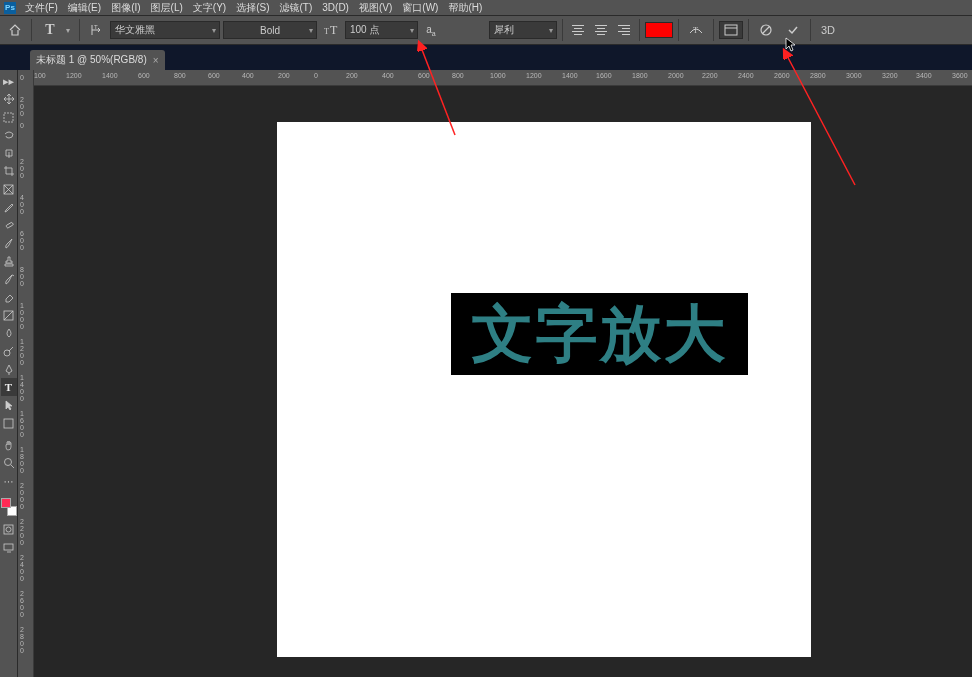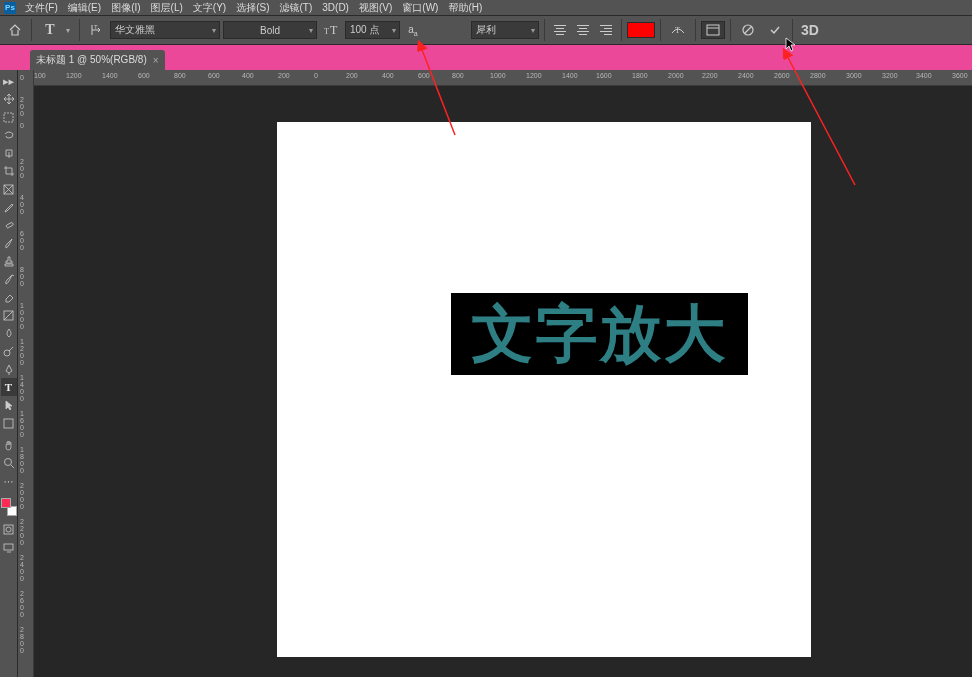--- a/index.html
+++ b/index.html
@@ -15,31 +15,31 @@
   .home-btn { width: 22px; height: 20px; display: flex; align-items: center; justify-content: center; cursor: pointer; }
   .tool-icon { width: 26px; height: 20px; display: flex; align-items: center; justify-content: center; color: #ccc; font-size: 14px; font-family: serif; }
   .dropdown-arrow { width: 8px; font-size: 8px; color: #aaa; }
   .divider { width: 1px; height: 22px; background: #3a3a3a; margin: 0 2px; }
   .orient-btn { width: 22px; height: 20px; display: flex; align-items: center; justify-content: center; cursor: pointer; }
   .combo { height: 18px; background: #3a3a3a; border: 1px solid #2a2a2a; display: flex; align-items: center; font-size: 10px; color: #ccc; padding: 0 4px; cursor: pointer; position: relative; }
   .combo .caret { position: absolute; right: 3px; font-size: 8px; color: #999; }
   .font-combo { width: 110px; }
   .weight-combo { width: 94px; justify-content: center; }
   .size-label { width: 22px; height: 20px; display: flex; align-items: center; justify-content: center; }
-  .size-combo { width: 55px; }
+  .size-combo { width: 73px; }
   .aa-label { width: 20px; font-size: 10px; color: #ccc; text-align: center; }
   .aa-combo { width: 68px; margin-left: 45px; }
   .align-btn { width: 20px; height: 20px; display: flex; flex-direction: column; align-items: center; justify-content: center; gap: 2px; cursor: pointer; }
   .align-btn .line { height: 1px; background: #ccc; }
   .color-swatch { width: 28px; height: 16px; background: #ff0000; border: 1px solid #2a2a2a; cursor: pointer; }
   .opt-btn { width: 24px; height: 20px; display: flex; align-items: center; justify-content: center; cursor: pointer; }
   .panel-btn { width: 24px; height: 18px; background: #3a3a3a; border: 1px solid #2a2a2a; cursor: pointer; display: flex; align-items: center; justify-content: center; }
   
   
-  .tabbar { height: 25px; background: #ec4899; display: flex; align-items: flex-end; padding-left: 30px; }
+  .tabbar { height: 25px; background: #0f172a; display: flex; align-items: flex-end; padding-left: 30px; }
   .tab { height: 20px; background: #535353; border-top-left-radius: 3px; border-top-right-radius: 3px; display: flex; align-items: center; padding: 0 6px; font-size: 10px; color: #ddd; gap: 6px; }
   .tab-close { font-size: 10px; color: #aaa; cursor: pointer; }
   
   
   .main { display: flex; height: 607px; }
   
   
   .toolbar { width: 18px; background: #535353; border-right: 1px solid #2a2a2a; display: flex; flex-direction: column; align-items: center; padding-top: 2px; gap: 0px; }
   .tool { width: 16px; height: 18px; display: flex; align-items: center; justify-content: center; cursor: pointer; font-size: 11px; color: #ccc; }
   .tool.active { background: #3a3a3a; }
@@ -167,21 +167,21 @@
         <circle cx="7" cy="7" r="5" stroke="#ccc" stroke-width="1.2" fill="none"></circle>
         <line x1="3.5" y1="10.5" x2="10.5" y2="3.5" stroke="#ccc" stroke-width="1.2"></line>
       </svg>
   </div>
   <div class="opt-btn">
     <svg width="14" height="14" viewBox="0 0 14 14">
         <path d="M3 7 L6 10 L11 4" stroke="#ccc" stroke-width="1.5" fill="none"></path>
       </svg>
   </div>
   <div class="divider"></div>
-  <div class="opt-btn" style="font-size:14px;color:#ccc;font-weight:bold">3D</div>
+  <div class="opt-btn" style="font-size:11px;color:#ccc;font-weight:normal">3D</div>
 </div>
 
 <div class="tabbar">
   <div class="tab">
     <span>未标题 1 @ 50%(RGB/8)</span>
     <span class="tab-close">×</span>
   </div>
 </div>
 
 <div class="main">

